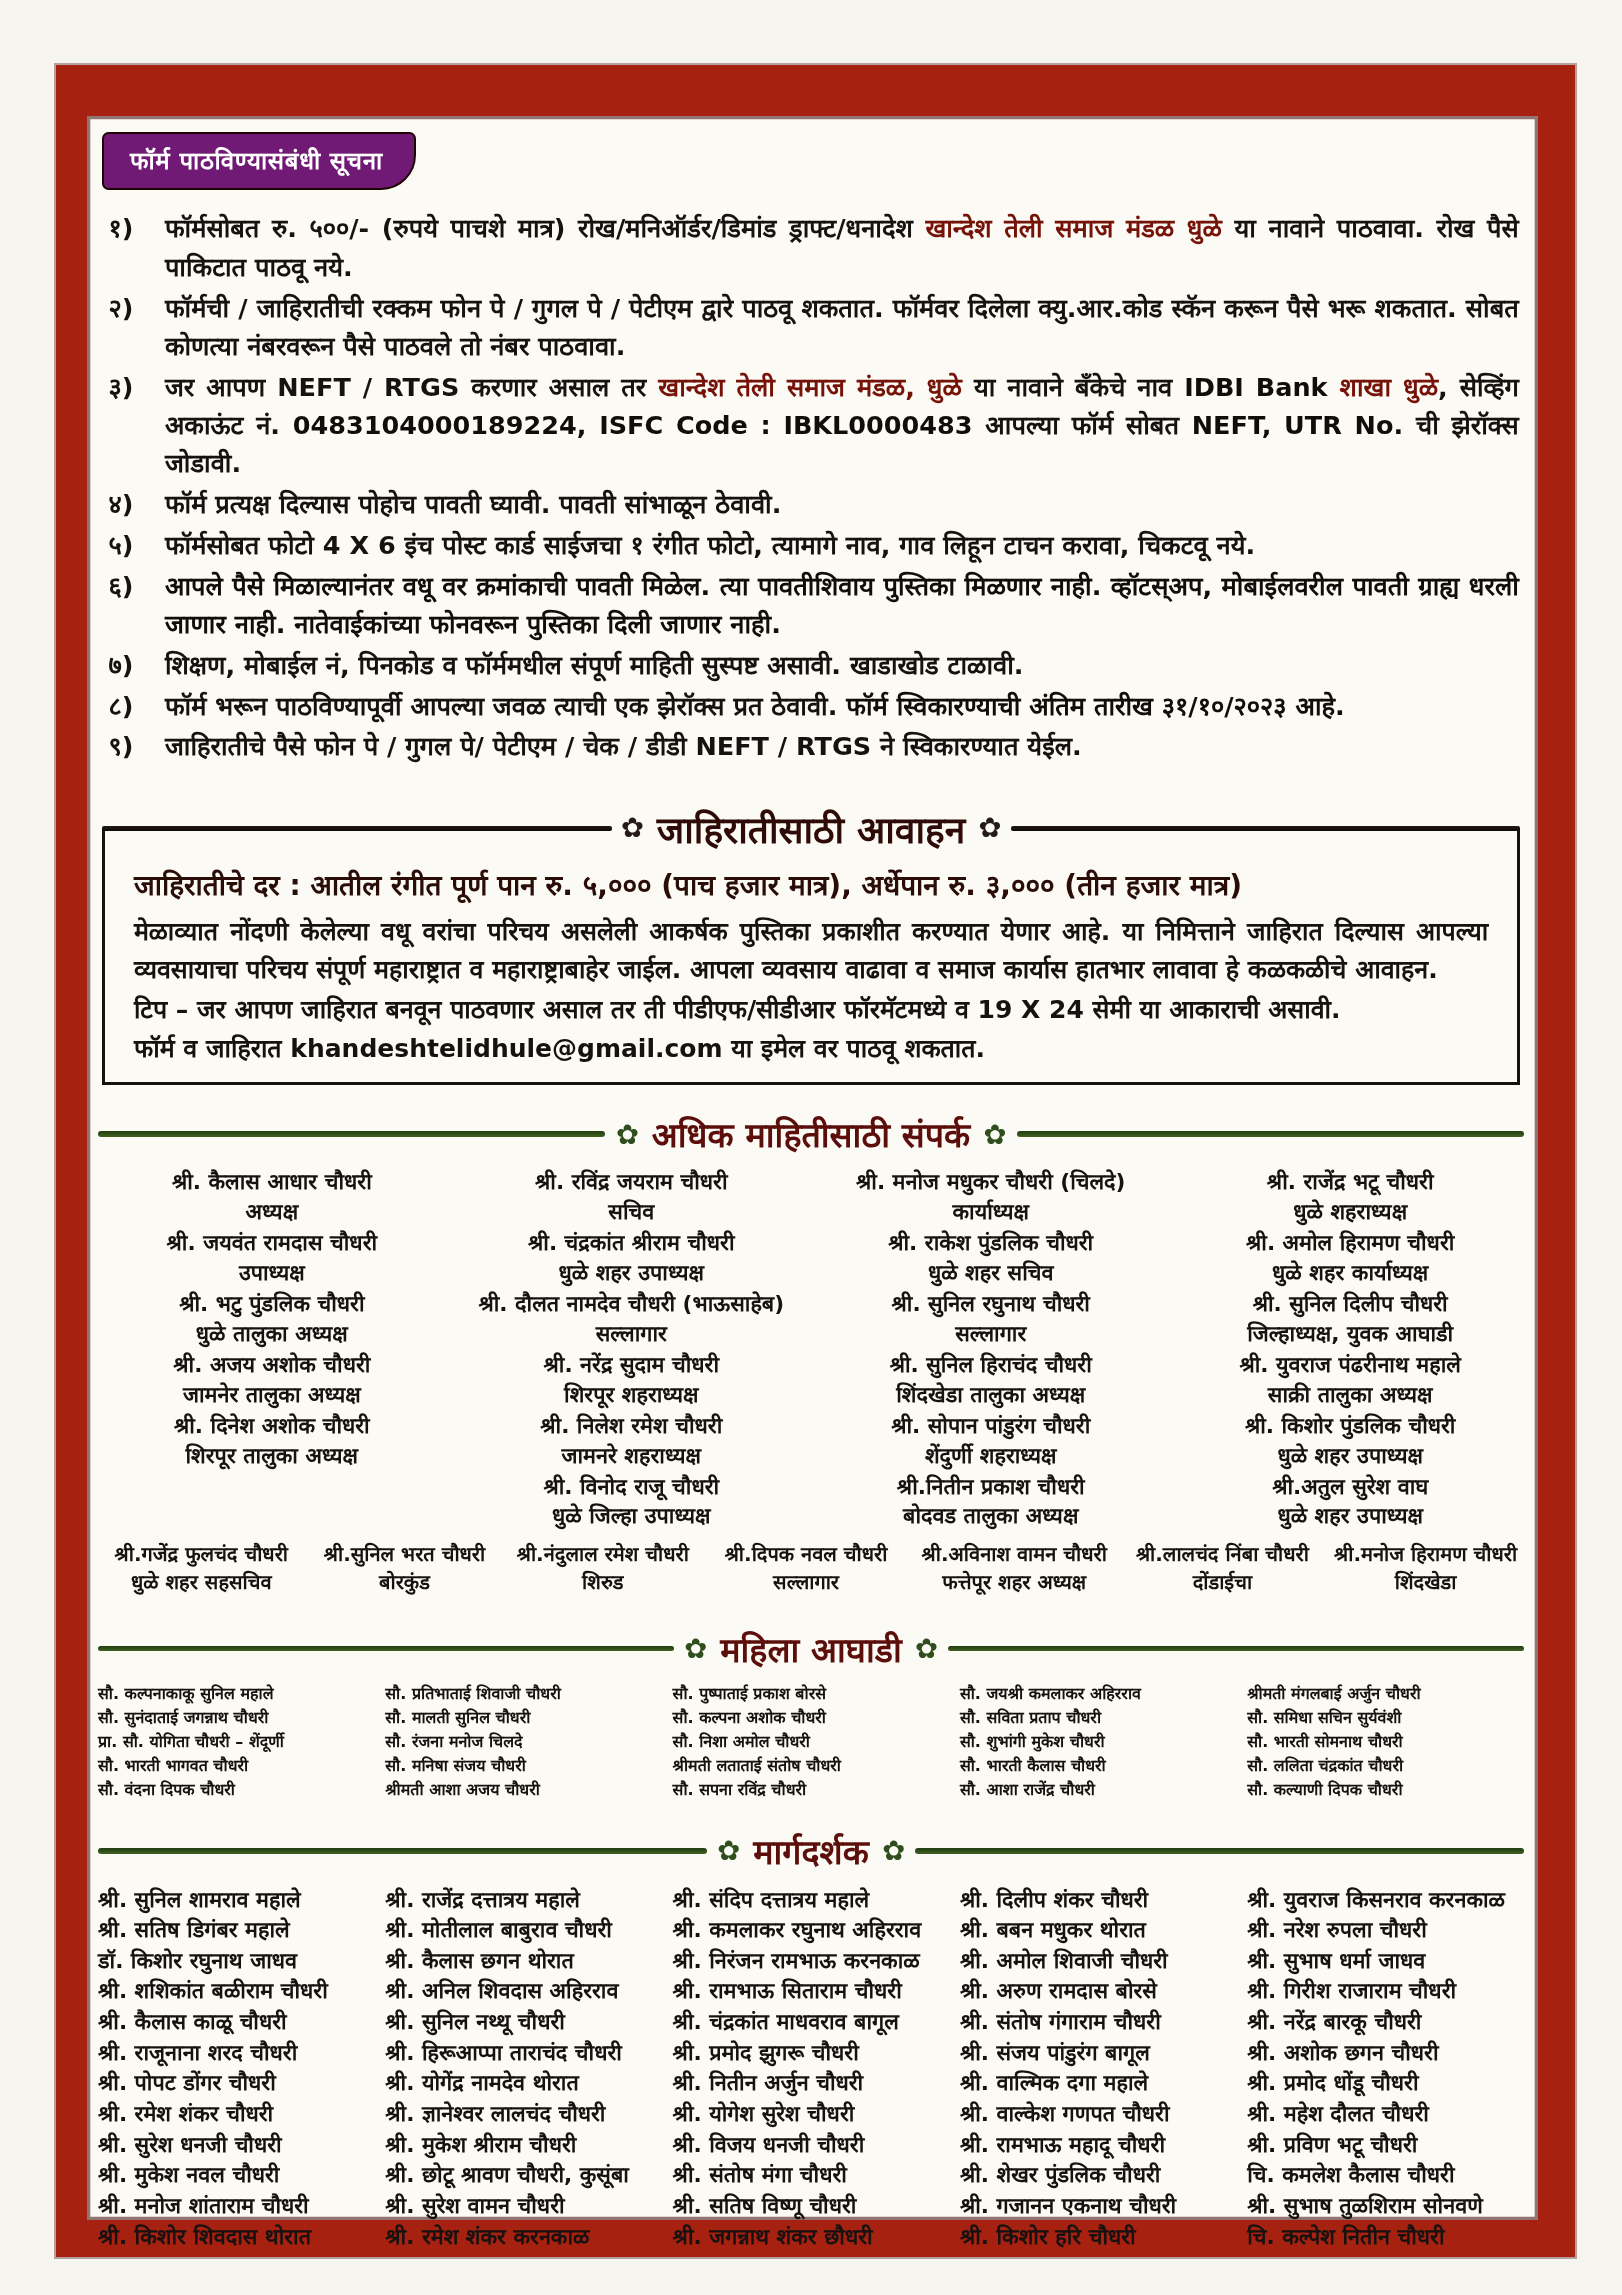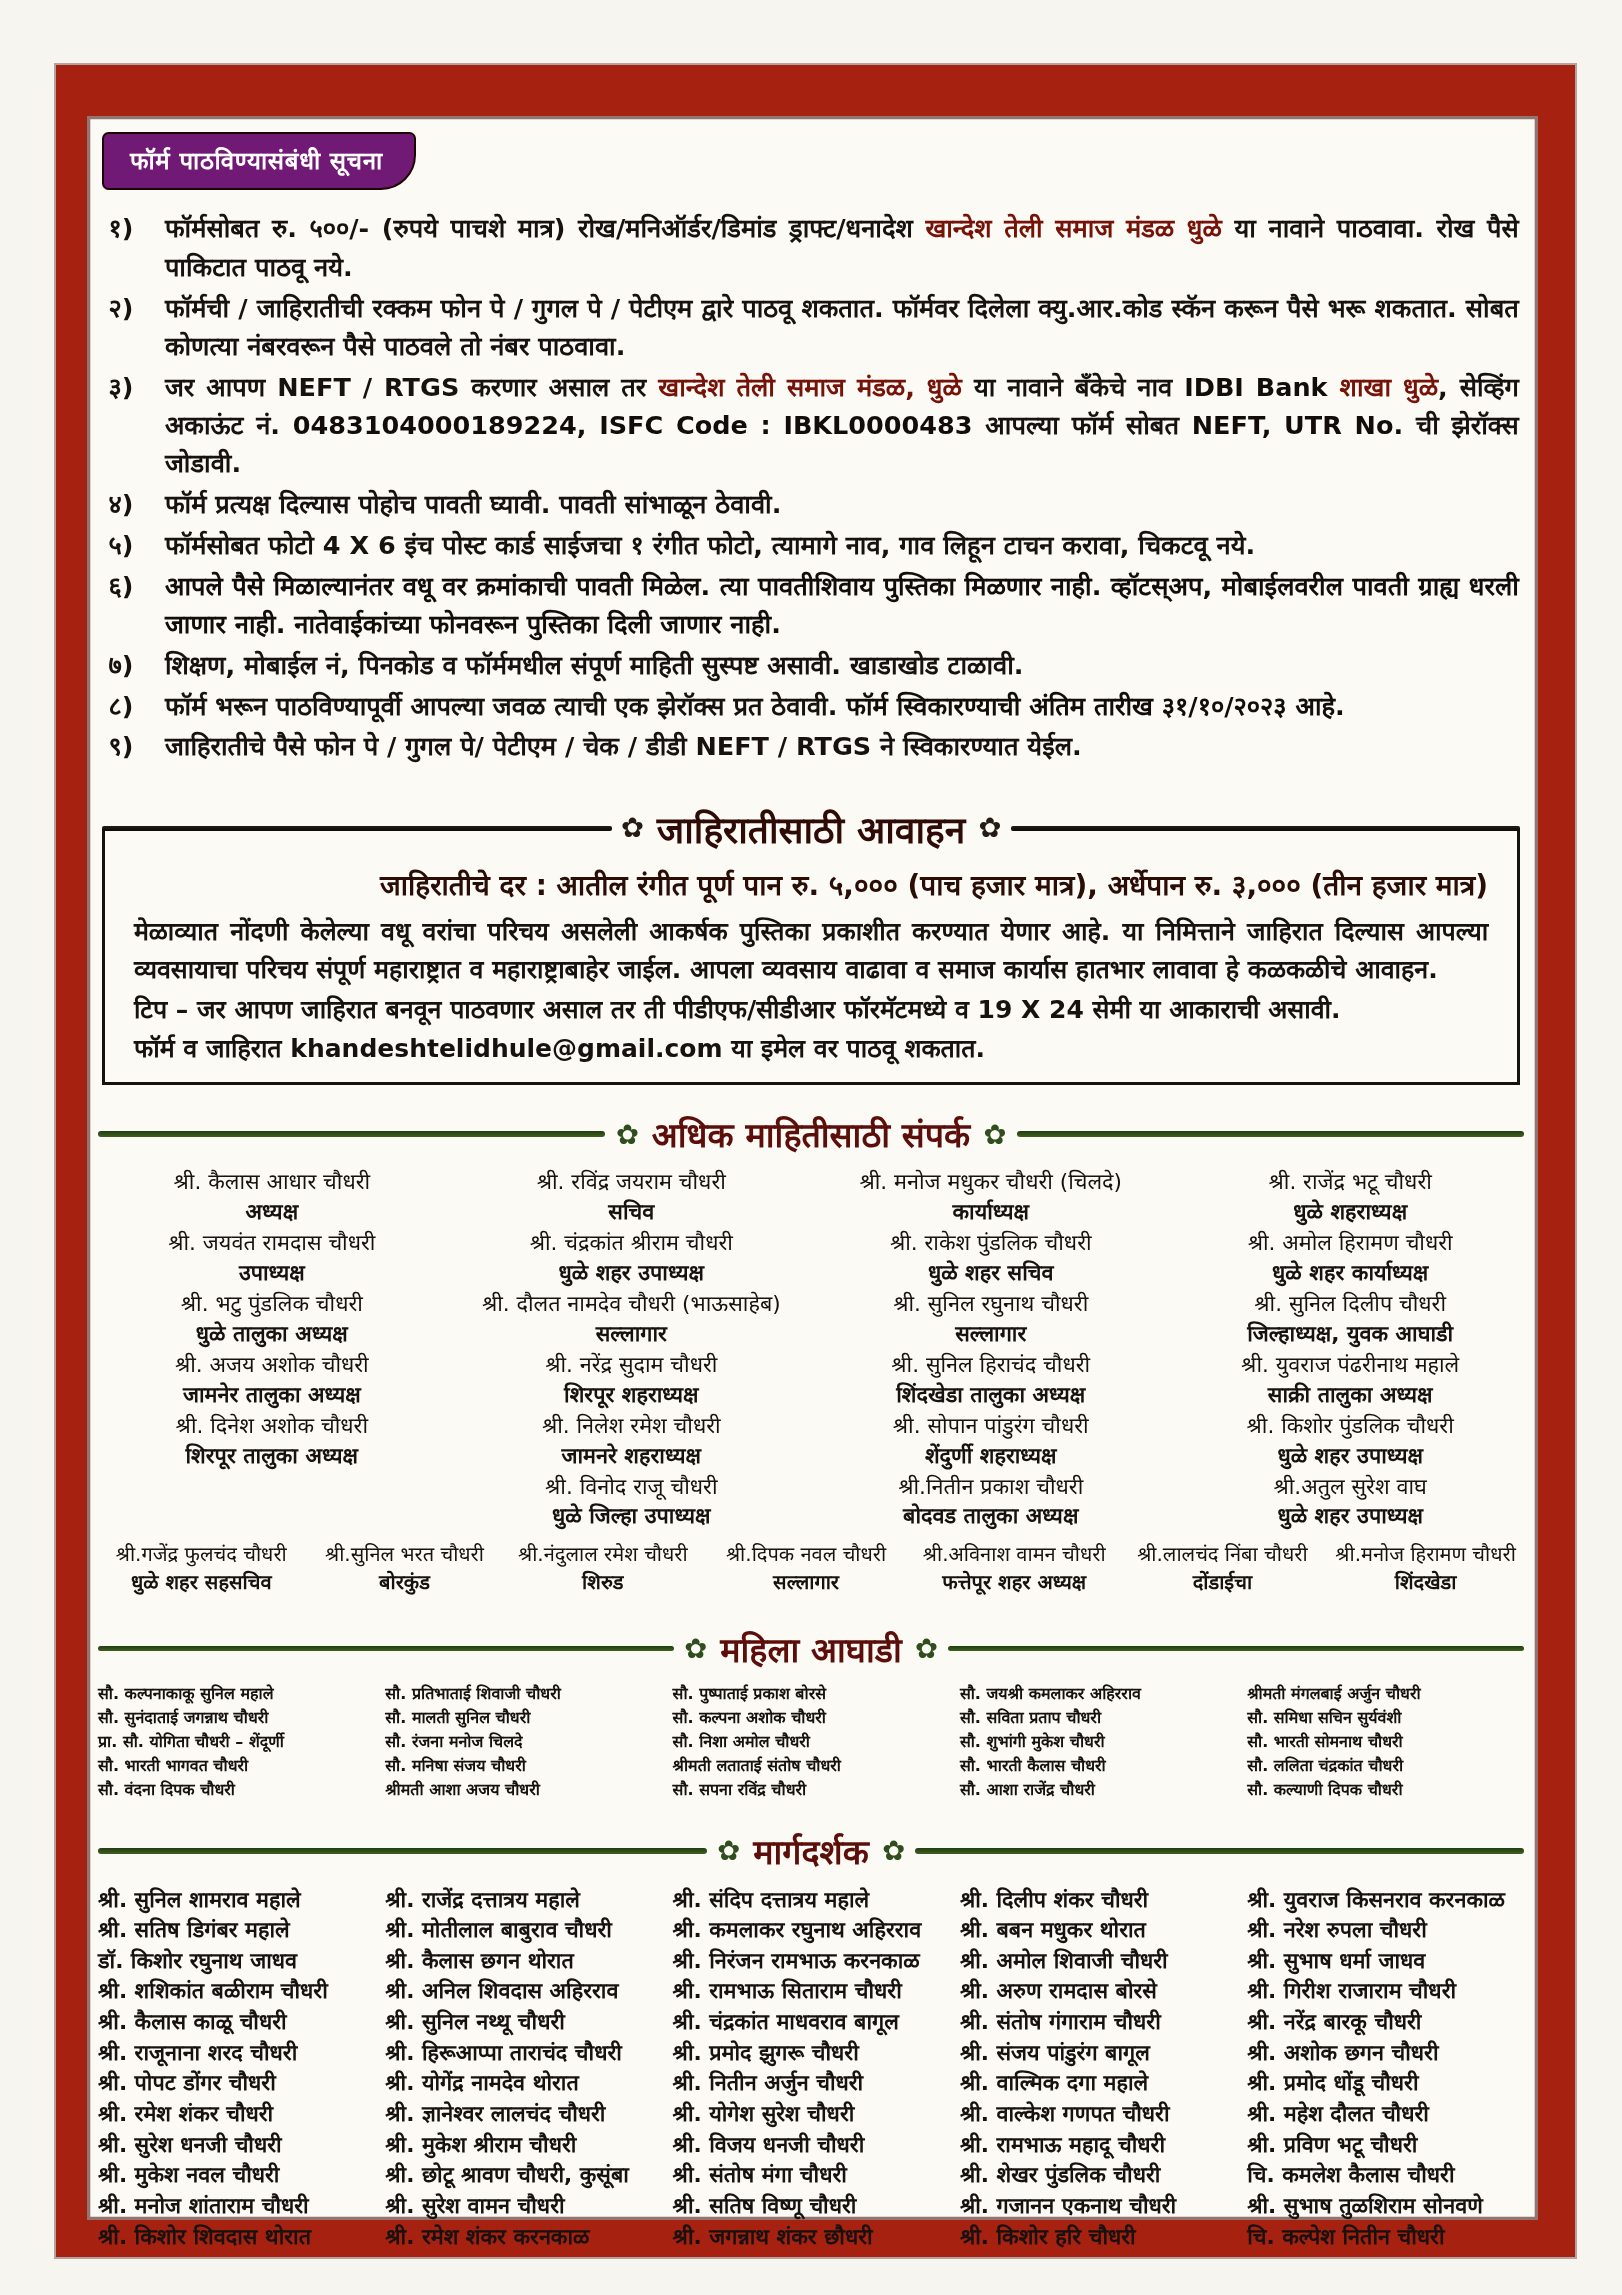--- a/index.html
+++ b/index.html
@@ -36,33 +36,33 @@
   .seg-b{font-weight:800;color:#120d0a;}
 
   
   .advert{position:relative;margin:63px 3.9px 0 3.9px;border:3.3px solid #161210;border-top:none;
     padding:31px 29px 14.4px 29px;background:transparent;}
   .advert-top{position:absolute;top:-26px;left:-3.3px;right:-3.3px;display:flex;align-items:center;gap:9.2px;}
   .hrule{flex:1;height:4.6px;background:linear-gradient(#241b14,#0e0a07);border-radius:2px;}
   .advert-title{font-size:37px;font-weight:800;color:#2e0b06;white-space:nowrap;padding:0 3.9px;}
   .orn{font-size:27.5px;color:#2f4d1d;line-height:1;}
   .orn.dark{color:#241b14;}
-  .rates{font-size:28px;font-weight:800;text-align:right;color:#2a0d07;margin:5.2px 0 10.5px;}
+  .rates{font-size:28px;font-weight:800;text-align:left;color:#2a0d07;margin:5.2px 0 10.5px;}
   .bodytxt{font-size:25px;font-weight:700;line-height:1.52;text-align:justify;margin:0 0 1.3px;}
   .emailtxt{font-size:25px;font-weight:700;line-height:1.52;text-align:left;}
 
   
   .sec-head{display:flex;align-items:center;gap:10.5px;margin:26px 0 0;}
   .sec-head .grule{flex:1;height:5.9px;background:linear-gradient(#223c12,#3f6120);border-radius:3.3px;}
   .sec-title{font-size:34px;font-weight:800;color:#5c0f0a;white-space:nowrap;padding:0 2.6px;}
 
   
   .cgrid{display:grid;grid-template-columns:repeat(4,1fr);column-gap:11.8px;margin-top:11.8px;text-align:center;}
   .centry{margin-bottom:5.2px;}
-  .cname{font-size:21.6px;font-weight:400;line-height:1.2;white-space:nowrap;}
+  .cname{font-size:21.6px;font-weight:700;line-height:1.2;white-space:nowrap;}
   .crole{font-size:21.6px;font-weight:700;line-height:1.2;margin-top:3.9px;white-space:nowrap;}
 
   
   .xrow{display:grid;grid-template-columns:1.05fr .95fr 1fr 1fr 1.05fr 1fr 1fr;column-gap:6.5px;margin-top:7.9px;text-align:center;}
   .xrow .cname,.xrow .crole{font-size:20px;}
 
   
   .ngrid{display:grid;column-gap:10.5px;margin-top:10.5px;}
   .ngrid.five{grid-template-columns:repeat(5,1fr);}
   .nrow{font-weight:700;white-space:nowrap;}

